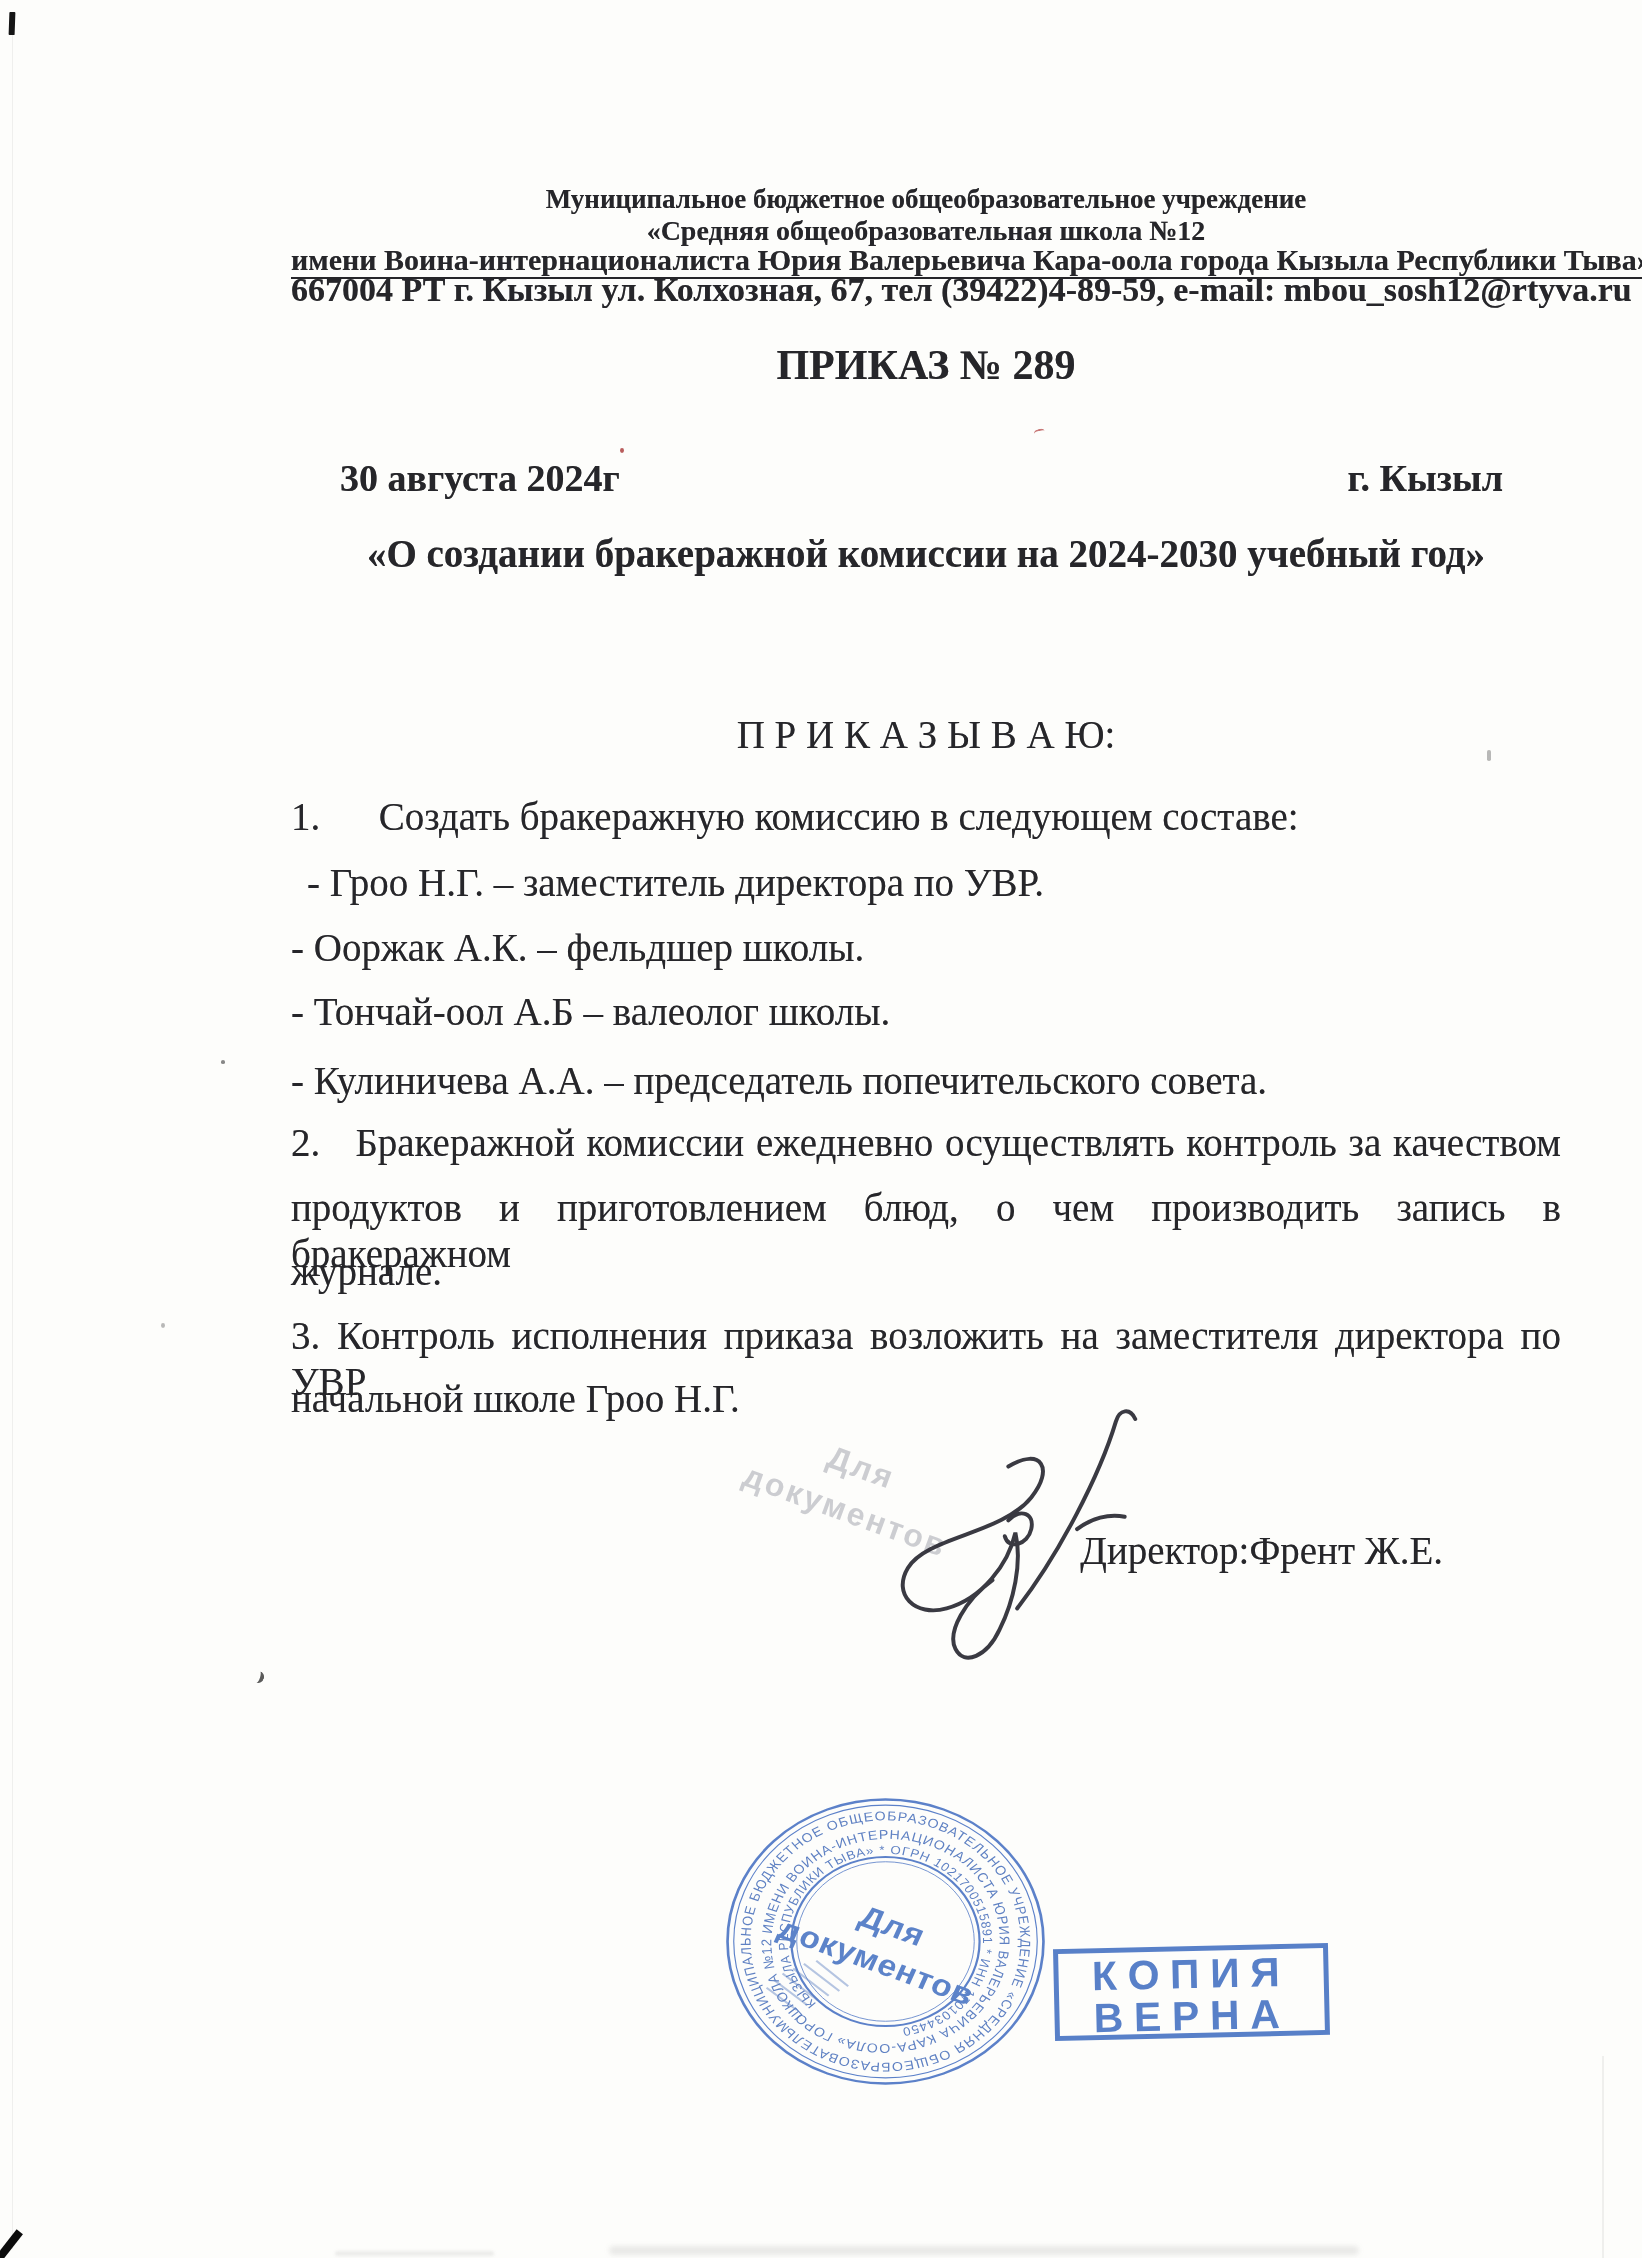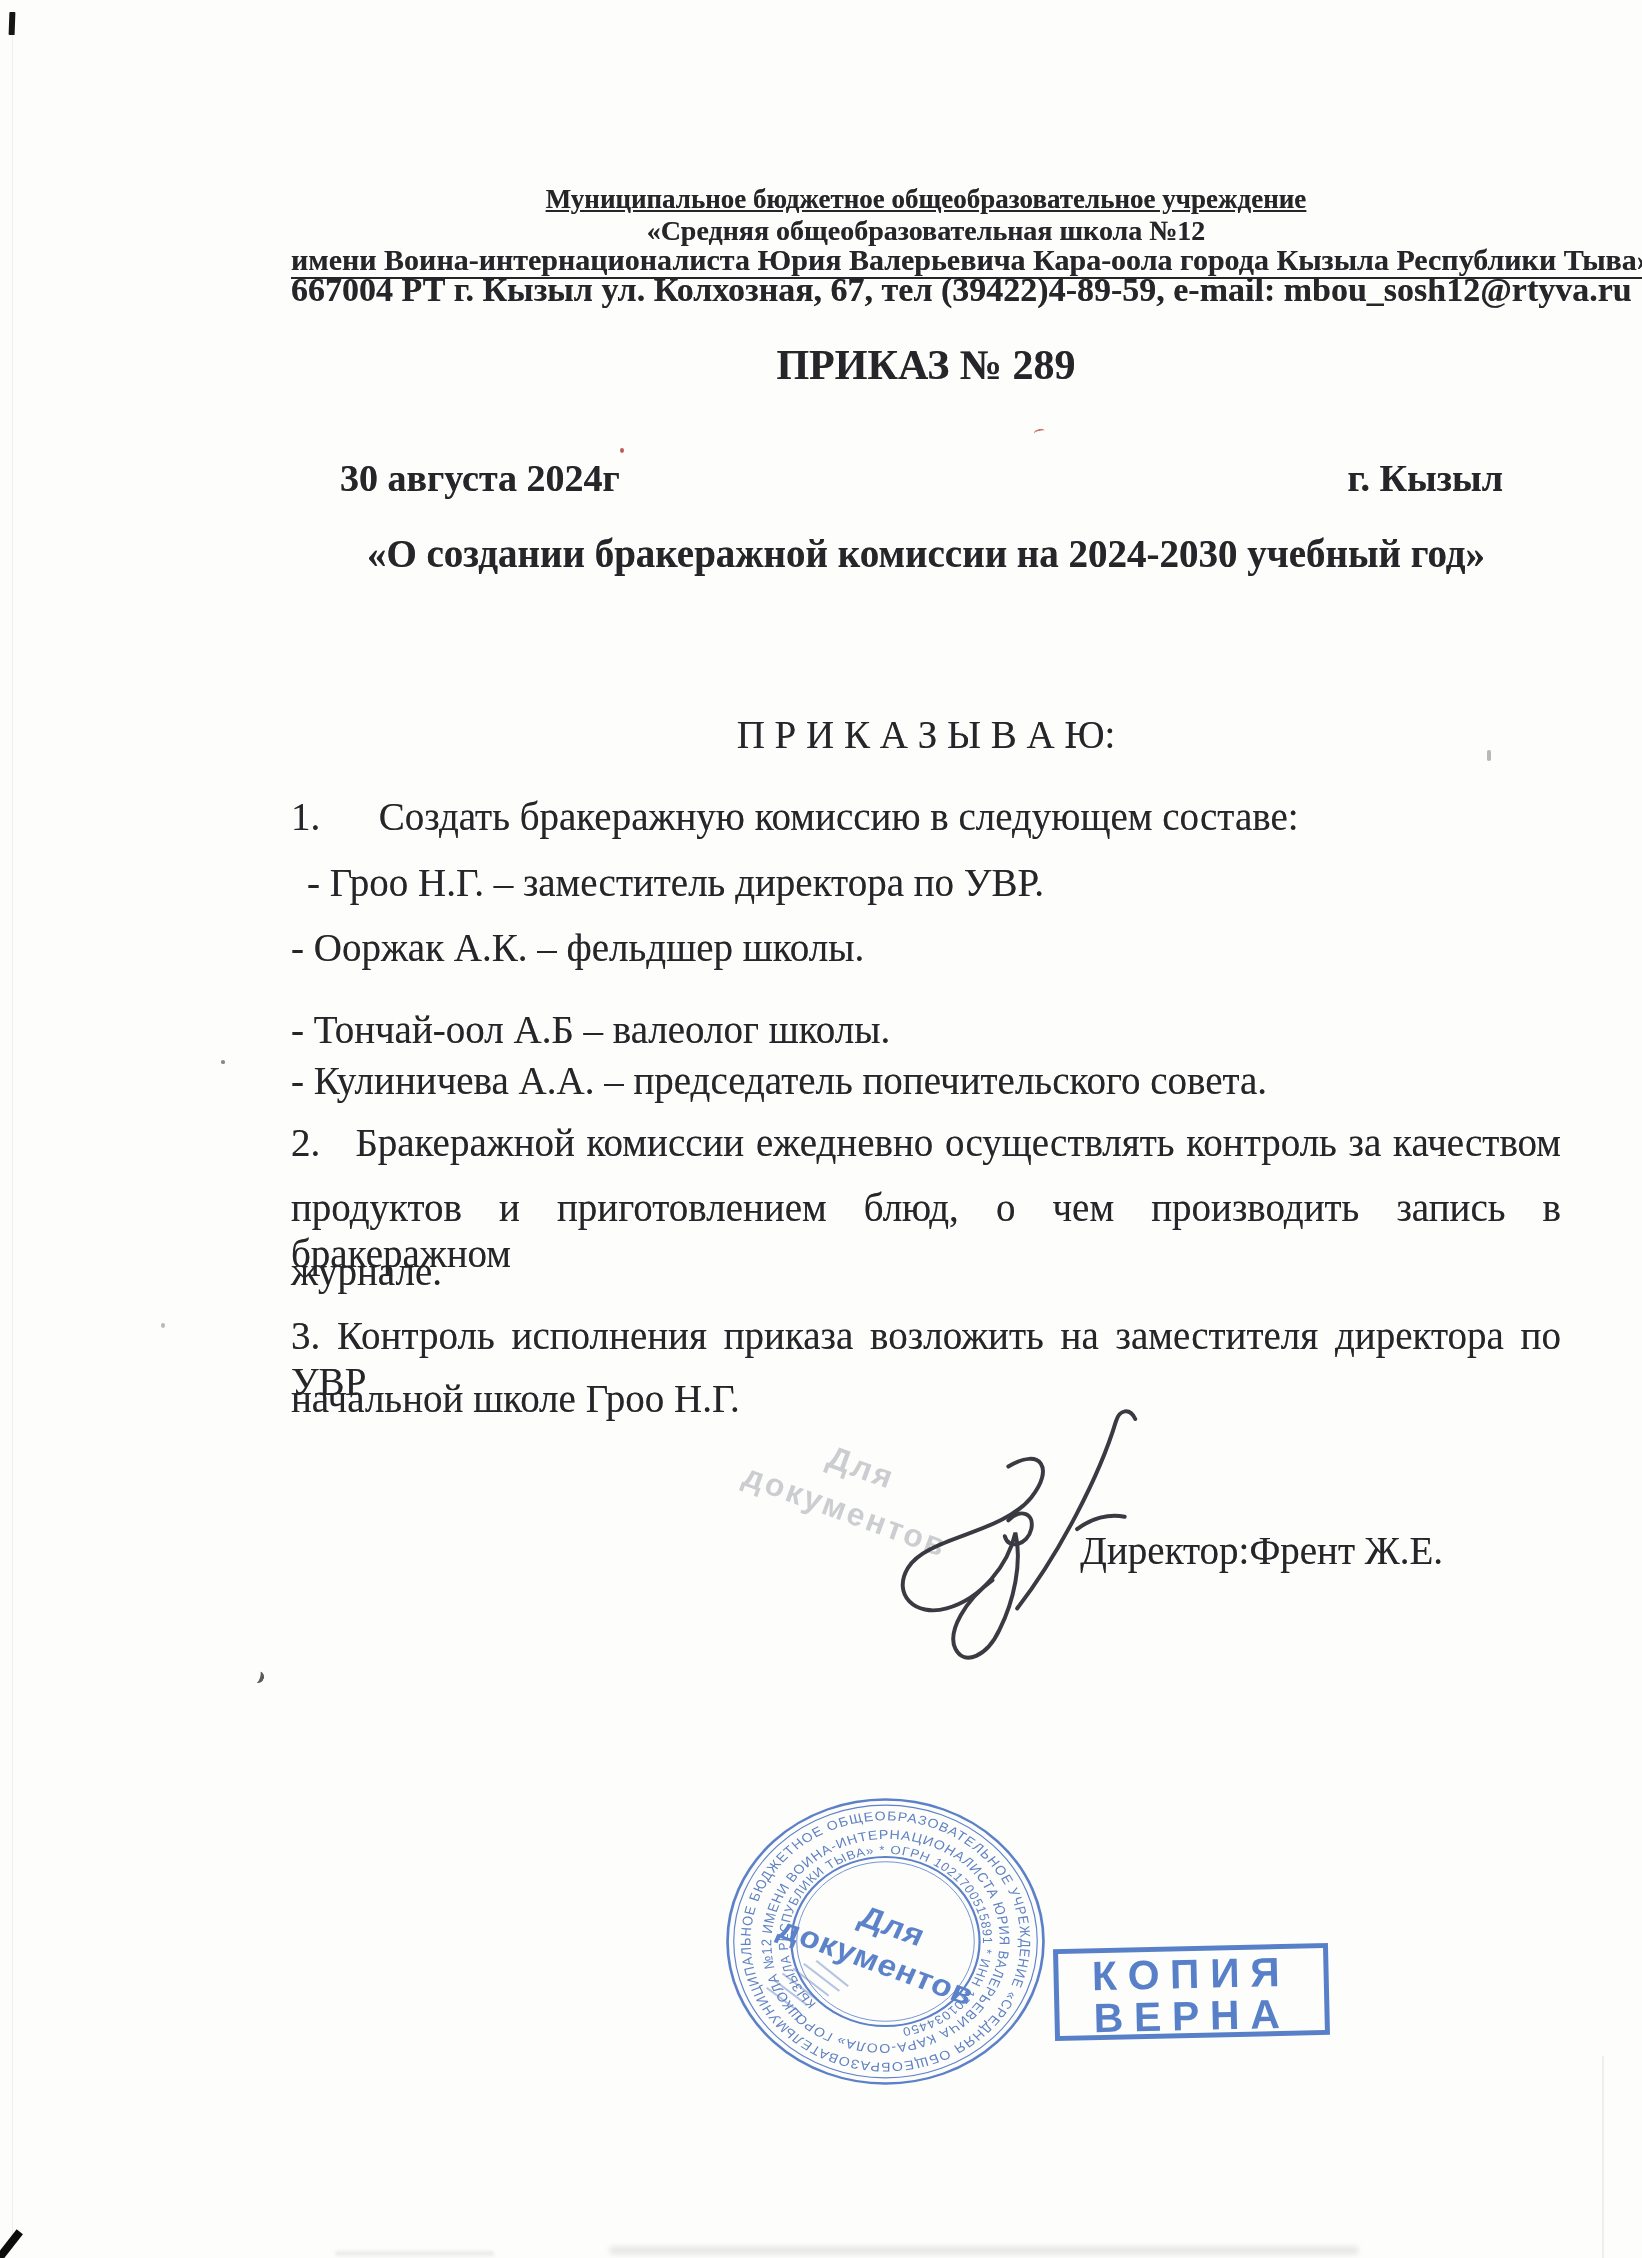--- a/index.html
+++ b/index.html
@@ -17,32 +17,32 @@
     left:291px;width:1270px;
     font-size:39px;line-height:46px;
     white-space:nowrap;
     text-shadow:0 0 0.6px rgba(40,40,40,0.5);
   }
   .ctr{text-align:center;}
   .bold{font-weight:bold;}
   .just{white-space:normal;text-align:justify;}
   .just::after{content:"";display:inline-block;width:100%;height:0;}
   
-  .h-l1{top:176px;font-size:27px;text-decoration:underline;}
+  .h-l1{top:176px;font-size:27px;}
   .h-l2{top:208px;font-size:28px;}
   .h-l3{top:237px;font-size:30px;}
   .h-l3 span{border-bottom:2.6px solid #26262a;padding-bottom:0.9px;}
   .h-l4{top:267px;font-size:34px;}
   .order-no{top:342px;font-size:42px;}
   .date-row{top:455px;font-size:38px;display:flex;justify-content:space-between;padding-left:49px;padding-right:58px;box-sizing:border-box;}
   .doc-title{top:531px;}
   .preamble{top:622px;}
   .decree{top:712px;}
   .item1{top:794px;}
-  .m1{top:860px;margin-left:16px;} .m2{top:925px;} .m3{top:989px;margin-top:18px;} .m4{top:1058px;}
+  .m1{top:860px;margin-left:16px;} .m2{top:925px;} .m3{top:989px;} .m4{top:1058px;}
   .i2a{top:1120px;} .i2b{top:1185px;} .i2c{top:1249px;}
   .i3a{top:1313px;} .i3b{top:1376px;}
   .sig-row{top:1528px;display:flex;justify-content:flex-end;padding-left:93px;padding-right:118px;box-sizing:border-box;}
   
   .ghost{
     left:730px;top:1443px;width:247px;
     transform:rotate(20deg);
     font-family:"Liberation Sans", sans-serif;
     font-weight:bold;font-size:32px;line-height:46px;
     letter-spacing:2.6px;text-align:center;

